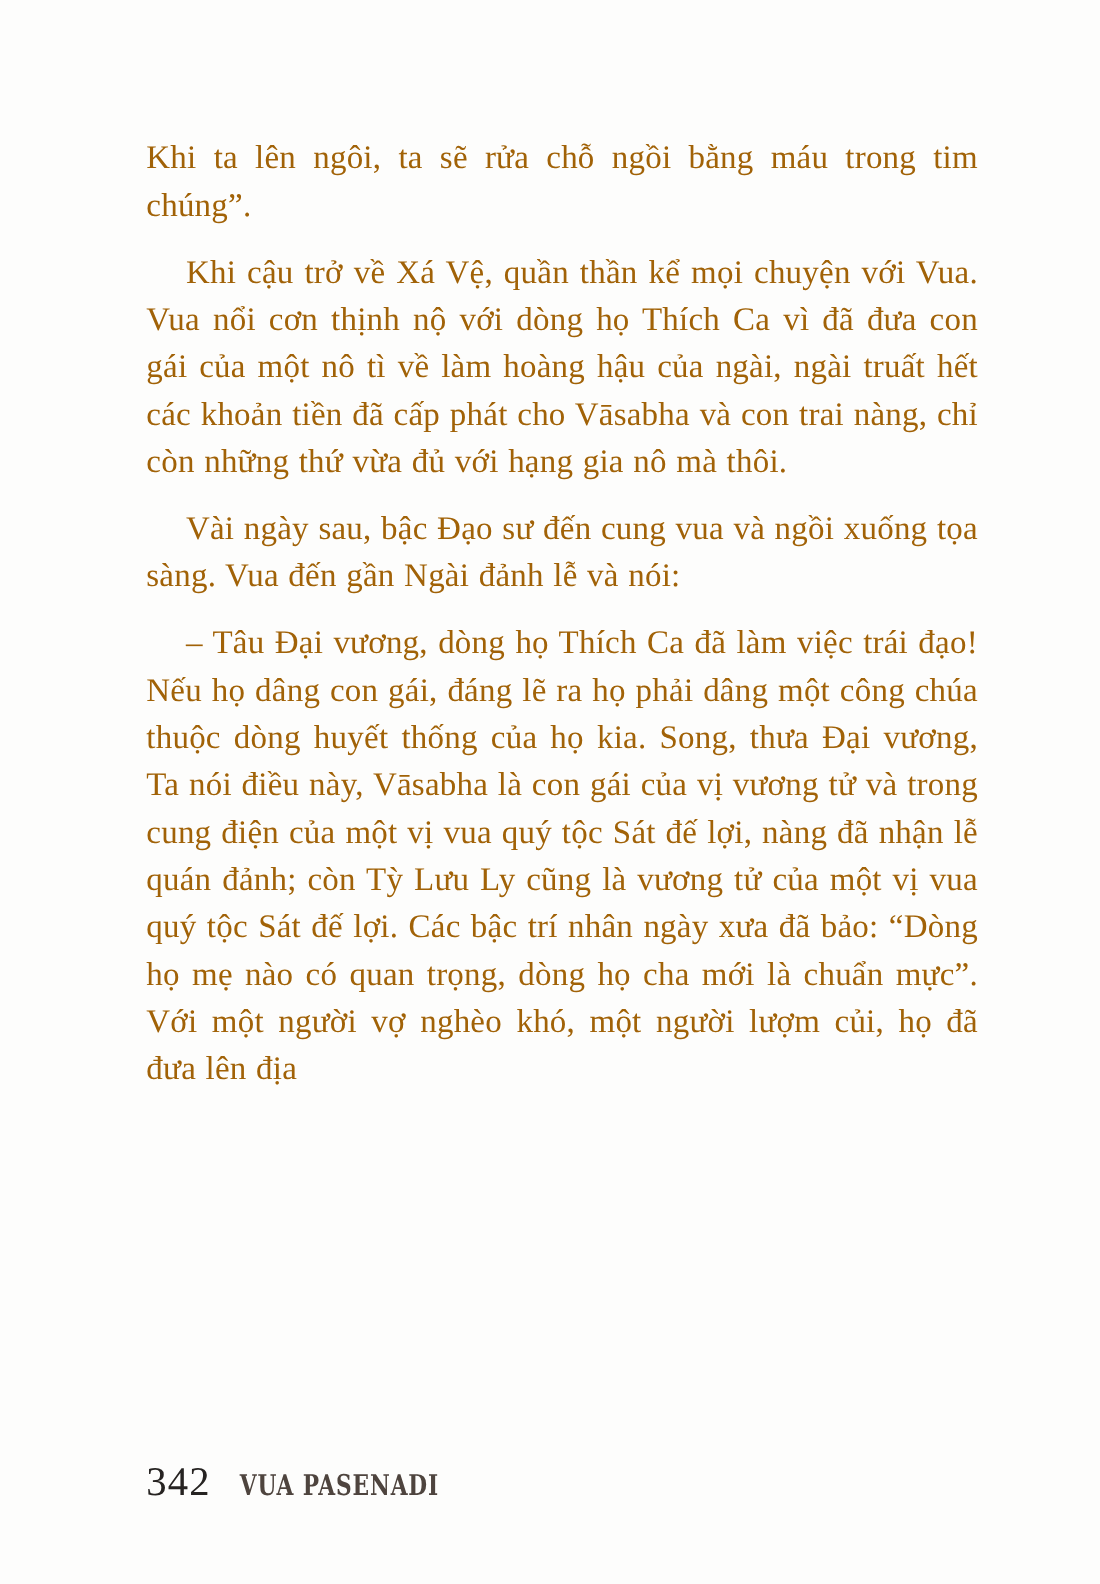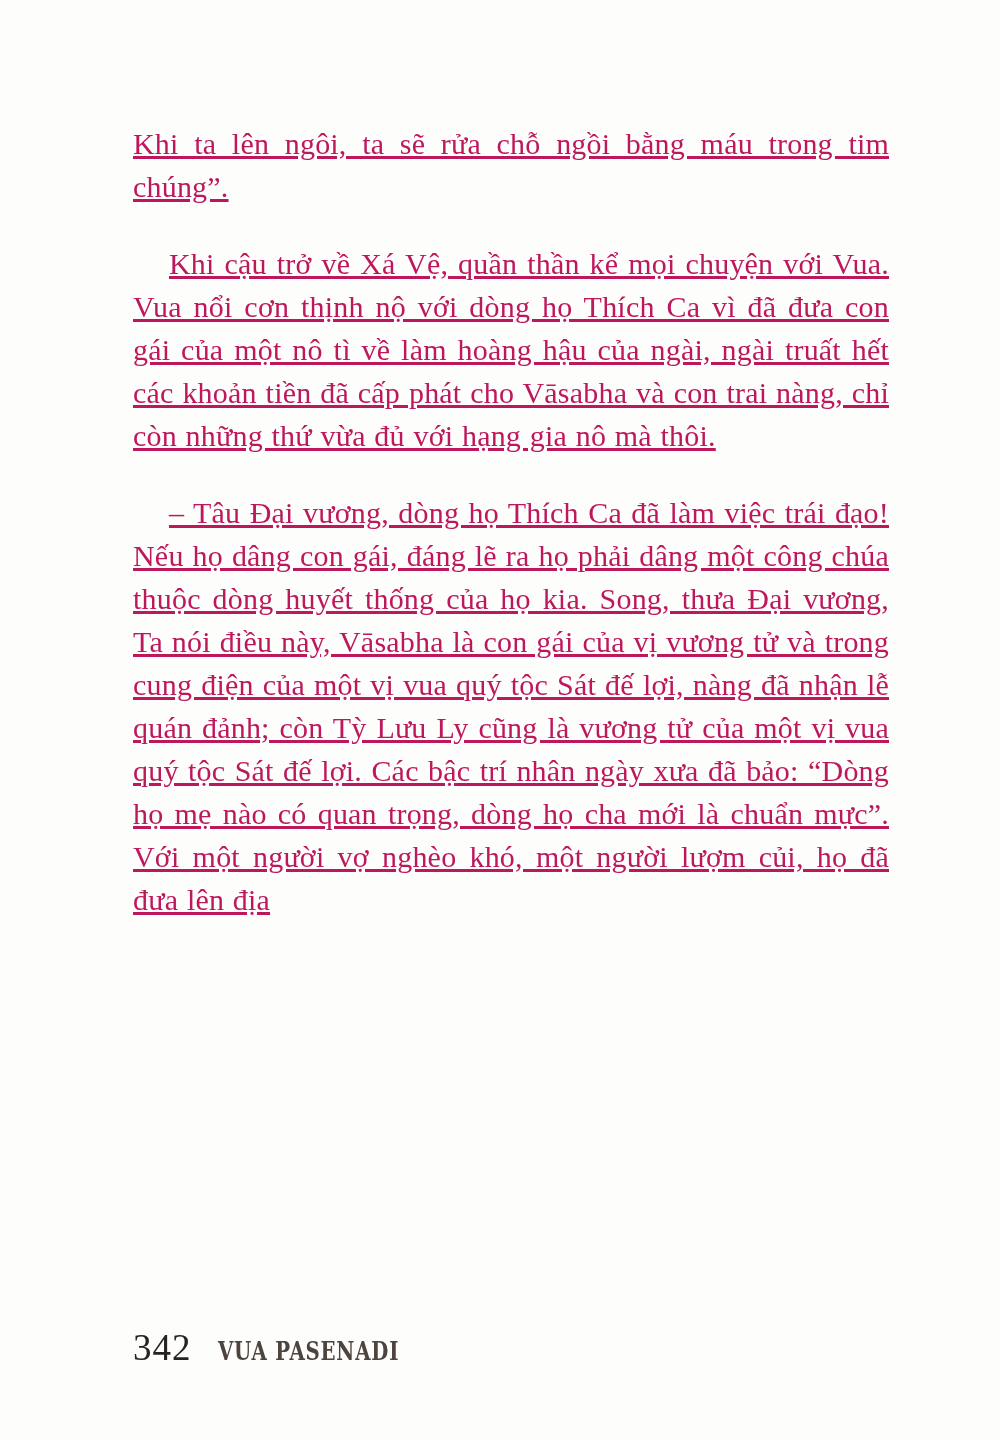--- a/index.html
+++ b/index.html
@@ -28,21 +28,21 @@
   .text-block p {
     margin: 0;
     font-size: 30px;
     line-height: 43px;
     text-align: justify;
     text-indent: 36px;
     letter-spacing: 0.2px;
     word-spacing: 1px;
   }
   .text-block p + p {
-    margin-top: 34px;
+    margin-top: 18px;
   }
   .text-block p.no-indent {
     text-indent: 0;
   }
   .footer {
     position: absolute;
     left: 133px;
     top: 1326px;
     display: flex;
     align-items: baseline;
@@ -64,23 +64,24 @@
     transform: scaleX(0.76);
     transform-origin: left bottom;
     white-space: nowrap;
   }
 </style>
 </head>
 <body>
 
 <div class="page" style="background: rgb(253, 253, 252);">
 
-  <div class="text-block" style="color: #be185d; text-decoration: underline;">
+  <div class="text-block" style="color: #a16207;">
     <p class="no-indent">Khi ta lên ngôi, ta sẽ rửa chỗ ngồi bằng máu trong tim chúng”.</p>
     <p>Khi cậu trở về Xá Vệ, quần thần kể mọi chuyện với Vua. Vua nổi cơn thịnh nộ với dòng họ Thích Ca vì đã đưa con gái của một nô tì về làm hoàng hậu của ngài, ngài truất hết các khoản tiền đã cấp phát cho Vāsabha và con trai nàng, chỉ còn những thứ vừa đủ với hạng gia nô mà thôi.</p>
+    <p>Vài ngày sau, bậc Đạo sư đến cung vua và ngồi xuống tọa sàng. Vua đến gần Ngài đảnh lễ và nói:</p>
     <p>– Tâu Đại vương, dòng họ Thích Ca đã làm việc trái đạo! Nếu họ dâng con gái, đáng lẽ ra họ phải dâng một công chúa thuộc dòng huyết thống của họ kia. Song, thưa Đại vương, Ta nói điều này, Vāsabha là con gái của vị vương tử và trong cung điện của một vị vua quý tộc Sát đế lợi, nàng đã nhận lễ quán đảnh; còn Tỳ Lưu Ly cũng là vương tử của một vị vua quý tộc Sát đế lợi. Các bậc trí nhân ngày xưa đã bảo: “Dòng họ mẹ nào có quan trọng, dòng họ cha mới là chuẩn mực”. Với một người vợ nghèo khó, một người lượm củi, họ đã đưa lên địa</p>
   </div>
 
   <div class="footer">
     <span class="page-number">342</span>
     <span class="running-title" style="color: rgb(78, 68, 62);">VUA PASENADI</span>
   </div>
 
 </div>
 

